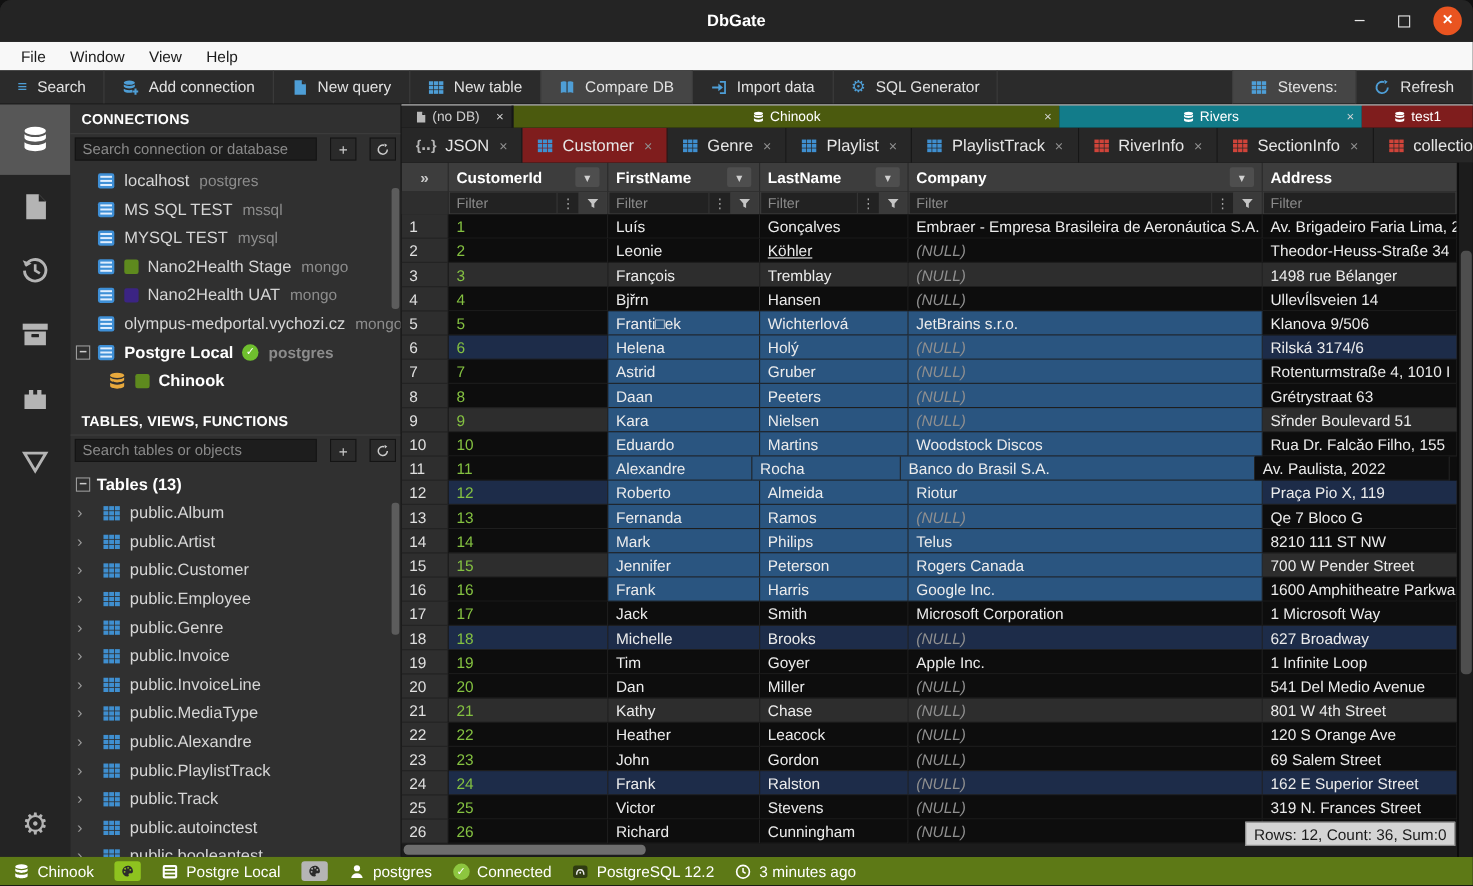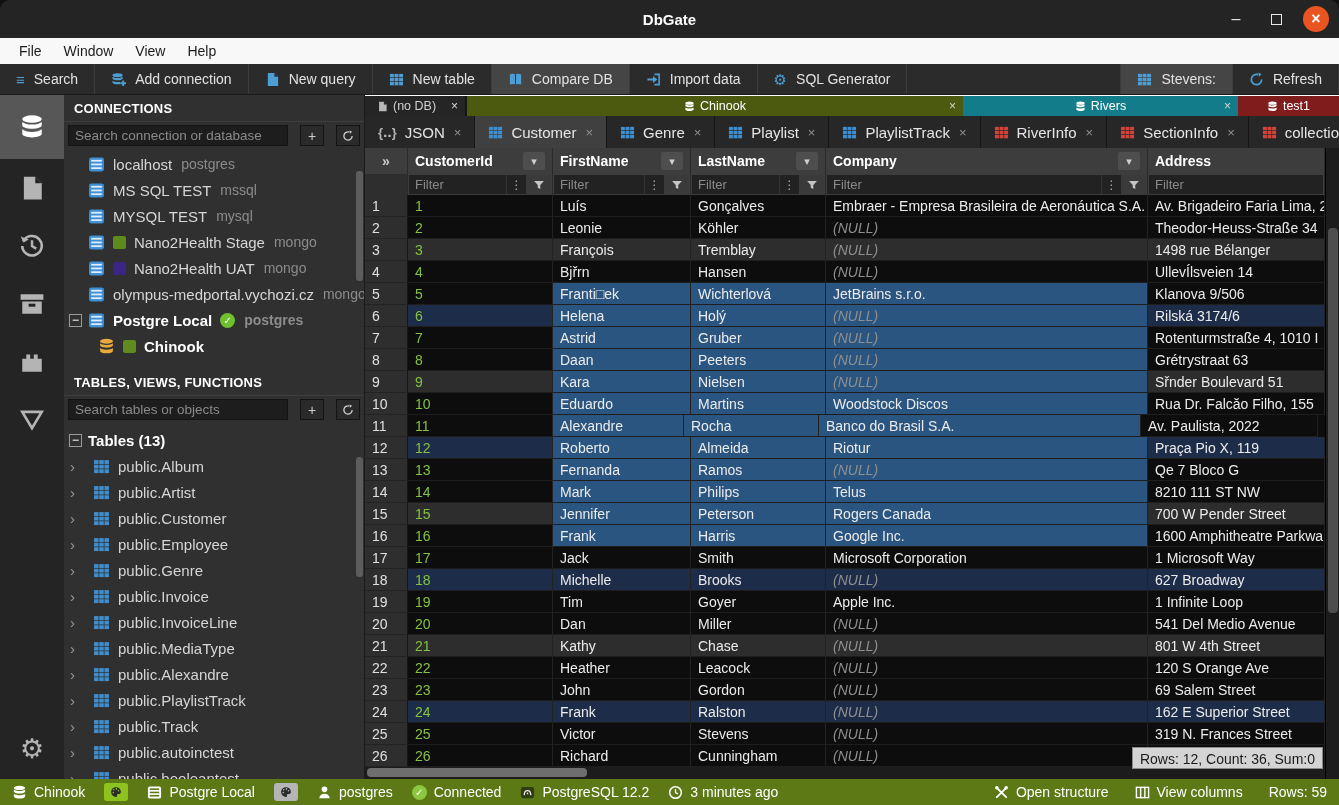--- a/index.html
+++ b/index.html
@@ -74,21 +74,21 @@
   .groups-row { height:21px; border-top:1px solid #ffffff; display:flex; flex:none; background:#161616; }
   .group { display:flex; align-items:center; justify-content:center; position:relative; color:#fff;
            font-size:12.5px; flex:none; cursor:pointer; }
   .group .ic { width:11px; height:11px; margin-right:5px; }
   .group .x { position:absolute; right:7px; color:#d6d6d6; font-size:12px; }
   .group.plain { background:#252525; color:#cfcfcf; justify-content:flex-start; padding-left:12px; border-right:2px solid #161616; }
   .group.plain .ic { color:#b9b9b9; }
   .tabs-row { height:32px; background:#1f1f1f; display:flex; flex:none; overflow:hidden; }
   .tab { display:flex; align-items:center; padding:0 13px; background:#272727; border-right:1px solid #161616;
          color:#e6e6e6; font-size:15px; cursor:pointer; white-space:nowrap; }
-  .tab.active { background:#404040; }
+  .tab.active { background:#7f1d1d; }
   .tab .ic { width:15px; height:15px; margin-right:8px; }
   .tab .json-ic { color:#b5b5b5; font-size:13px; font-weight:bold; margin-right:8px; }
   .tab .x { margin-left:9px; color:#909090; font-size:13px; }
   .ic.blue { color:#3f8fd0; } .ic.red { color:#d0443a; } .ic.yellow { color:#e8a93d; }
 
   
   .grid { flex:1; position:relative; display:flex; min-height:0; }
   .grid-cols { flex:1; display:flex; flex-direction:column; min-width:0; overflow:hidden; }
   .grow { display:flex; flex:none; }
   .gcell { flex:none; overflow:hidden; white-space:nowrap; }
@@ -715,21 +715,21 @@
                 </div>
               </div>
               <div class="grow drow">
                 <div class="gcell rnum" style="width: 43px;">2</div>
                 <div class="gcell" style="width: 145px;">
                   <span class="idval">2</span>
                 </div>
                 <div class="gcell" style="width: 138px;">
                   <span>Leonie</span>
                 </div>
-                <div class="gcell" style="width: 135px;">
+                <div class="gcell" style="width: 135px; text-decoration: underline;">
                   <span>Köhler</span>
                 </div>
                 <div class="gcell" style="width: 322px;">
                   <span class="nullval">(NULL)</span>
                 </div>
                 <div class="gcell" style="width: 177px;">
                   <span>Theodor-Heuss-Straße 34</span>
                 </div>
               </div>
               <div class="grow drow alt-gray">
@@ -1219,31 +1219,14 @@
           <use href="#s-elephant"></use>
         </svg>
         <span>PostgreSQL 12.2</span>
       </span>
       <span class="sb-item">
         <svg class="ic ">
           <use href="#s-clock"></use>
         </svg>
         <span>3 minutes ago</span>
       </span>
-      <span class="sb-right">
-        <span class="sb-item">
-          <svg class="ic ">
-            <use href="#s-tools"></use>
-          </svg>
-          <span>Open structure</span>
-        </span>
-        <span class="sb-item">
-          <svg class="ic ">
-            <use href="#s-cols"></use>
-          </svg>
-          <span>View columns</span>
-        </span>
-        <span class="sb-item">
-          <span>Rows: 59</span>
-        </span>
-      </span>
     </div>
 </div>
 
 </body></html>

